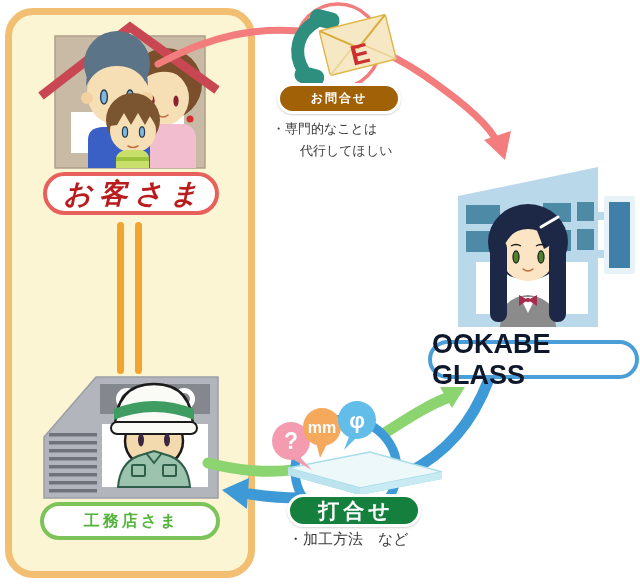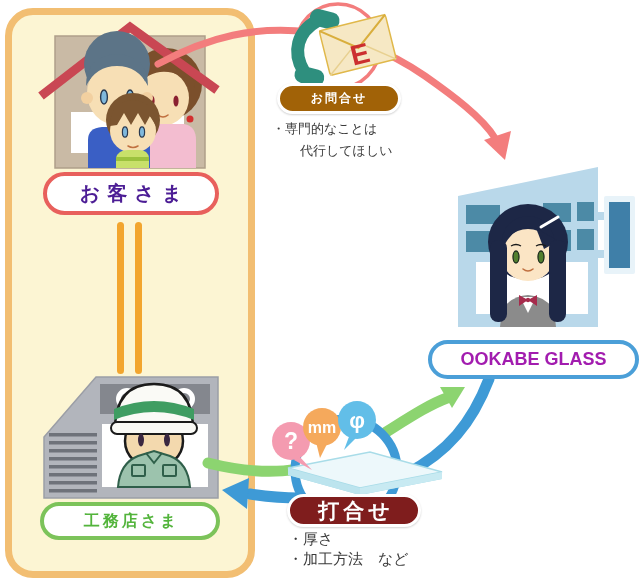--- a/index.html
+++ b/index.html
@@ -7,31 +7,31 @@
           font-family:"Liberation Sans","DejaVu Sans",sans-serif;}
   
   #customer-panel{position:absolute;left:5px;top:8px;width:250px;height:570px;
     box-sizing:border-box;background:#FCF5D3;border:7px solid #F2BE72;border-radius:28px;z-index:1;}
   
   #art{position:absolute;left:0;top:0;width:640px;height:585px;z-index:2;}
   
   .pill{position:absolute;display:flex;align-items:center;justify-content:center;
     background:#ffffff;box-sizing:border-box;font-weight:bold;z-index:3;}
   #customer-label{left:43px;top:172px;width:176px;height:43px;border:4px solid #E8605C;
-    border-radius:24px;color:#4c1d95;font-size:20px;letter-spacing:7px;padding-left:7px;}
+    border-radius:24px;color:#b91c1c;font-size:28px;letter-spacing:7px;padding-left:7px;font-style:italic;}
   #contractor-label{left:40px;top:502px;width:180px;height:38px;border:4px solid #7CC35A;
     border-radius:20px;color:#53B43C;font-size:16px;letter-spacing:3px;padding-left:3px;}
   #company-label{left:428px;top:340px;width:211px;height:39px;border:4px solid #4B9FD8;
-    border-radius:21px;color:#a21caf;font-size:18px;letter-spacing:0px;}
+    border-radius:21px;color:#0f172a;font-size:27px;letter-spacing:0px;}
   .badge{position:absolute;display:flex;align-items:center;justify-content:center;
     color:#ffffff;font-weight:bold;box-sizing:border-box;border:3px solid #ffffff;
     border-radius:17px;z-index:3;box-shadow:0 1px 2px rgba(0,0,0,0.18);}
   #inquiry-badge{left:277px;top:83px;width:124px;height:31px;background:#a16207;
     font-size:12px;letter-spacing:2px;}
-  #meeting-badge{left:287px;top:494px;width:134px;height:33px;background:#7f1d1d;
+  #meeting-badge{left:287px;top:494px;width:134px;height:33px;background:#15803d;
     font-size:21px;letter-spacing:4px;padding-left:4px;}
   
   .notes{position:absolute;color:#3A3A3A;z-index:3;}
   #inquiry-notes{left:272px;top:118px;font-size:13px;line-height:21.5px;}
   #meeting-notes{left:288px;top:529px;font-size:15px;line-height:20px;}
   .ind-1{padding-left:52px;}
   .ind-2{padding-left:28px;}
 </style>
 </head>
 <body>
@@ -217,17 +217,16 @@
   <div class="badge" id="inquiry-badge">お問合せ</div>
 
   <div class="badge" id="meeting-badge">打合せ</div>
 
   <div class="notes" id="inquiry-notes">
     <div>・専門的なことは</div>
     <div class="ind-2">代行してほしい</div>
   </div>
 
   <div class="notes" id="meeting-notes">
-    <div>・厚さ</div>
     <div>・加工方法　など</div>
   </div>
 
 </div>
 
 </body></html>

